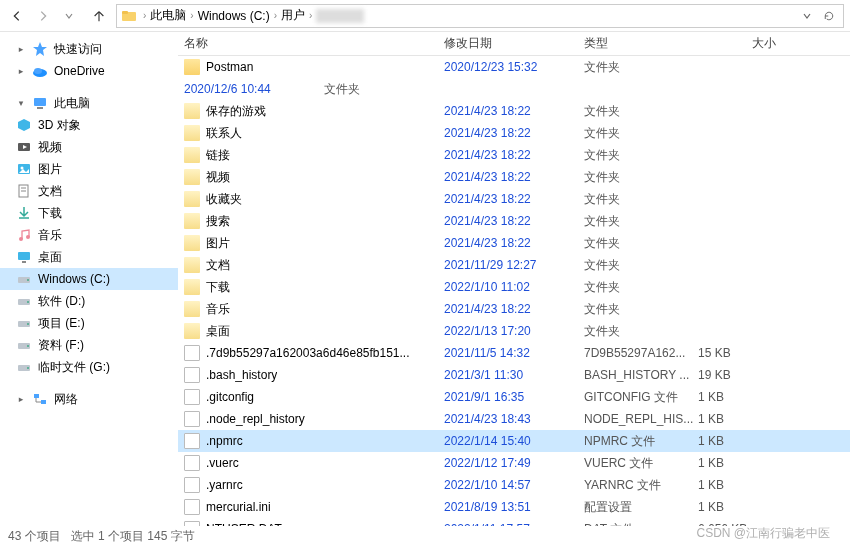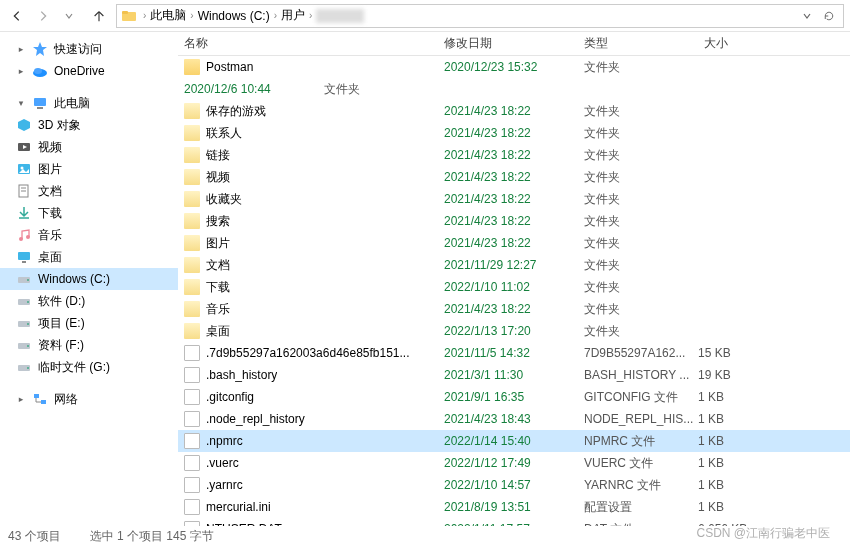--- a/index.html
+++ b/index.html
@@ -27,33 +27,33 @@
 .tree-item .expand { width: 10px; height: 10px; color: #666; font-size: 9px; display: inline-flex; align-items: center; justify-content: center; }
 .tree-item .ticon { width: 16px; height: 16px; display: inline-flex; align-items: center; justify-content: center; }
 .tree-spacer { height: 10px; }
 
 .file-area { flex: 1; display: flex; flex-direction: column; overflow: hidden; }
 .col-headers { display: flex; height: 24px; align-items: center; border-bottom: 1px solid #e5e5e5; color: #404040; }
 .col-headers .ch { padding-left: 6px; }
 .ch-name { width: 260px; }
 .ch-date { width: 140px; }
 .ch-type { width: 120px; }
-.ch-size { width: 90px; padding-right: 12px; }
+.ch-size { width: 90px; text-align: right; padding-right: 12px; }
 
 .file-list { flex: 1; overflow-y: auto; }
 .file-row { display: flex; align-items: center; height: 22px; }
 .file-row.selected { background: #cce8ff; }
 .cell-name { width: 260px; display: flex; align-items: center; gap: 6px; padding-left: 6px; white-space: nowrap; overflow: hidden; }
 .cell-name .ficon { width: 16px; height: 16px; flex-shrink: 0; display: inline-flex; align-items: center; justify-content: center; }
 .cell-name .fname { overflow: hidden; text-overflow: ellipsis; }
-.cell-date { width: 140px; color: #15803d; padding-left: 6px; }
+.cell-date { width: 140px; color: #1d4ed8; padding-left: 6px; }
 .cell-type { width: 120px; color: #555; padding-left: 6px; overflow: hidden; text-overflow: ellipsis; white-space: nowrap; }
 .cell-size { width: 90px; color: #555; text-align: left; padding-right: 12px; }
 
-.status-bar { position: absolute; left: 0; right: 0; bottom: 0; height: 20px; display: flex; align-items: center; padding: 0 8px; color: #666; gap: 29px; background: #fff; }
+.status-bar { position: absolute; left: 0; right: 0; bottom: 0; height: 20px; display: flex; align-items: center; padding: 0 8px; color: #666; gap: 10px; background: #fff; }
 
 .watermark { position: absolute; right: 20px; bottom: 4px; color: rgba(120,120,120,0.6); font-size: 12px; pointer-events: none; }
 
 
 .folder-yellow { background: linear-gradient(#ffe79e,#f9d26b); border-radius: 1px; }
 .folder-plain  { background: linear-gradient(#fff3c4,#f7dd8a); border-radius: 1px; }
 .file-blank    { background: #fff; border: 1px solid #bbb; border-radius: 1px; }
 </style>
 </head>
 <body>

